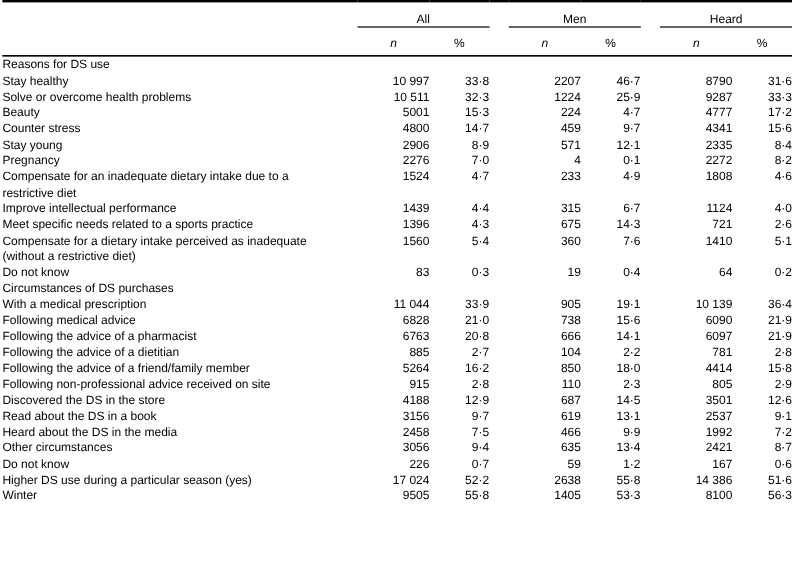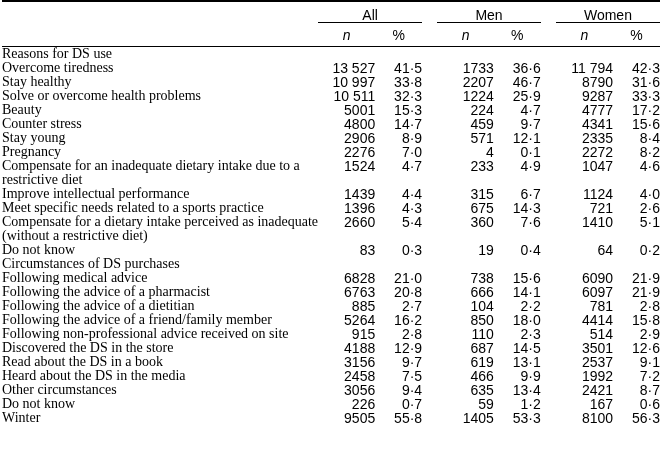--- a/index.html
+++ b/index.html
@@ -15,21 +15,21 @@
     overflow: hidden;
   }
   .table-wrap {
     width: 662px;
     box-sizing: border-box;
     padding: 0 2px;
   }
   table.stat {
     width: 658px;
     border-collapse: collapse;
-    font-size: 14px;
+    font-size: 10px;
     line-height: 1.0;
   }
   table.stat td, table.stat th {
     padding: 0;
     font-weight: normal;
     vertical-align: bottom;
     white-space: nowrap;
   }
 
   
@@ -48,21 +48,21 @@
   td.sub {
     text-align: center;
   }
   td.sub i { font-style: italic; }
 
   
   tr.rule-head td { border-bottom: 1px solid #000; height: 4px; }
 
   
   tr.data td { height: 13.3px; }
-  td.label { text-align: left; font-family: Liberation Serif, serif; }
+  td.label { text-align: left; }
   td.num {
     text-align: right;
     padding-right: 6px;
   }
   
   td.gap { width: 16px; }
 
   .lv0 { padding-left: 0px; }
   .lv1 { padding-left: 8px; }
   .lv2 { padding-left: 20px; margin-top: 25px; }
@@ -91,21 +91,21 @@
     <thead>
       <tr class="rule-top">
         <td colspan="9"></td>
       </tr>
       <tr class="group-head">
         <td></td>
         <td class="grp" colspan="2">All</td>
         <td></td>
         <td class="grp" colspan="2">Men</td>
         <td></td>
-        <td class="grp" colspan="2">Women</td>
+        <td class="grp" colspan="2">Heard</td>
       </tr>
       <tr class="sub-head">
         <td></td>
         <td class="sub"><i>n</i></td>
         <td class="sub">%</td>
         <td></td>
         <td class="sub"><i>n</i></td>
         <td class="sub">%</td>
         <td></td>
         <td class="sub"><i>n</i></td>
@@ -121,31 +121,20 @@
           <td></td>
           <td></td>
           <td></td>
           <td></td>
           <td></td>
           <td></td>
           <td></td>
           <td></td>
         </tr>
         <tr class="data">
-          <td class="label lv1">Overcome tiredness</td>
-          <td class="num">13 527</td>
-          <td class="num">41·5</td>
-          <td class="gap"></td>
-          <td class="num">1733</td>
-          <td class="num">36·6</td>
-          <td class="gap"></td>
-          <td class="num">11 794</td>
-          <td class="num">42·3</td>
-        </tr>
-        <tr class="data">
           <td class="label lv1">Stay healthy</td>
           <td class="num">10 997</td>
           <td class="num">33·8</td>
           <td class="gap"></td>
           <td class="num">2207</td>
           <td class="num">46·7</td>
           <td class="gap"></td>
           <td class="num">8790</td>
           <td class="num">31·6</td>
         </tr>
@@ -205,21 +194,21 @@
           <td class="num">8·2</td>
         </tr>
         <tr class="data">
           <td class="label lv1">Compensate for an inadequate dietary intake due to a</td>
           <td class="num">1524</td>
           <td class="num">4·7</td>
           <td class="gap"></td>
           <td class="num">233</td>
           <td class="num">4·9</td>
           <td class="gap"></td>
-          <td class="num">1047</td>
+          <td class="num">1808</td>
           <td class="num">4·6</td>
         </tr>
         <tr class="data">
           <td class="label lv2">restrictive diet</td>
           <td></td>
           <td></td>
           <td></td>
           <td></td>
           <td></td>
           <td></td>
@@ -243,21 +232,21 @@
           <td class="num">4·3</td>
           <td class="gap"></td>
           <td class="num">675</td>
           <td class="num">14·3</td>
           <td class="gap"></td>
           <td class="num">721</td>
           <td class="num">2·6</td>
         </tr>
         <tr class="data">
           <td class="label lv1">Compensate for a dietary intake perceived as inadequate</td>
-          <td class="num">2660</td>
+          <td class="num">1560</td>
           <td class="num">5·4</td>
           <td class="gap"></td>
           <td class="num">360</td>
           <td class="num">7·6</td>
           <td class="gap"></td>
           <td class="num">1410</td>
           <td class="num">5·1</td>
         </tr>
         <tr class="data">
           <td class="label lv2">(without a restrictive diet)</td>
@@ -286,20 +275,31 @@
           <td></td>
           <td></td>
           <td></td>
           <td></td>
           <td></td>
           <td></td>
           <td></td>
           <td></td>
         </tr>
         <tr class="data">
+          <td class="label lv1">With a medical prescription</td>
+          <td class="num">11 044</td>
+          <td class="num">33·9</td>
+          <td class="gap"></td>
+          <td class="num">905</td>
+          <td class="num">19·1</td>
+          <td class="gap"></td>
+          <td class="num">10 139</td>
+          <td class="num">36·4</td>
+        </tr>
+        <tr class="data">
           <td class="label lv1">Following medical advice</td>
           <td class="num">6828</td>
           <td class="num">21·0</td>
           <td class="gap"></td>
           <td class="num">738</td>
           <td class="num">15·6</td>
           <td class="gap"></td>
           <td class="num">6090</td>
           <td class="num">21·9</td>
         </tr>
@@ -337,21 +337,21 @@
           <td class="num">15·8</td>
         </tr>
         <tr class="data">
           <td class="label lv1">Following non-professional advice received on site</td>
           <td class="num">915</td>
           <td class="num">2·8</td>
           <td class="gap"></td>
           <td class="num">110</td>
           <td class="num">2·3</td>
           <td class="gap"></td>
-          <td class="num">514</td>
+          <td class="num">805</td>
           <td class="num">2·9</td>
         </tr>
         <tr class="data">
           <td class="label lv1">Discovered the DS in the store</td>
           <td class="num">4188</td>
           <td class="num">12·9</td>
           <td class="gap"></td>
           <td class="num">687</td>
           <td class="num">14·5</td>
           <td class="gap"></td>
@@ -396,20 +396,31 @@
           <td class="num">226</td>
           <td class="num">0·7</td>
           <td class="gap"></td>
           <td class="num">59</td>
           <td class="num">1·2</td>
           <td class="gap"></td>
           <td class="num">167</td>
           <td class="num">0·6</td>
         </tr>
         <tr class="data">
+          <td class="label lv0">Higher DS use during a particular season (yes)</td>
+          <td class="num">17 024</td>
+          <td class="num">52·2</td>
+          <td class="gap"></td>
+          <td class="num">2638</td>
+          <td class="num">55·8</td>
+          <td class="gap"></td>
+          <td class="num">14 386</td>
+          <td class="num">51·6</td>
+        </tr>
+        <tr class="data">
           <td class="label lv1">Winter</td>
           <td class="num">9505</td>
           <td class="num">55·8</td>
           <td class="gap"></td>
           <td class="num">1405</td>
           <td class="num">53·3</td>
           <td class="gap"></td>
           <td class="num">8100</td>
           <td class="num">56·3</td>
         </tr>

